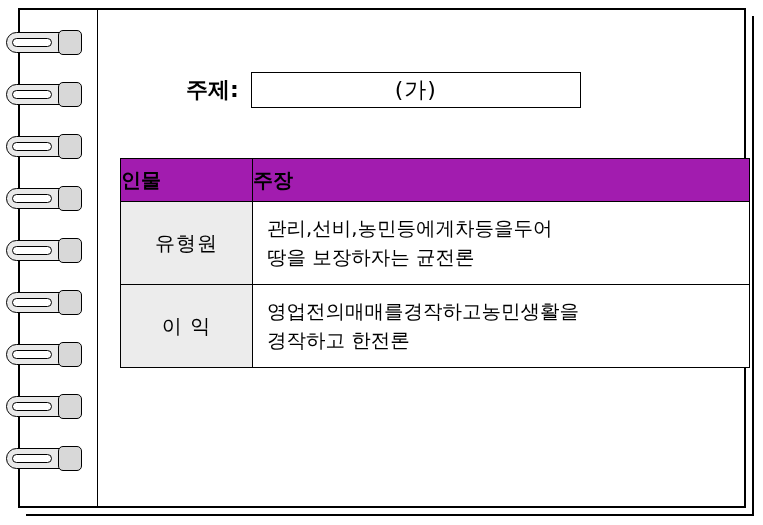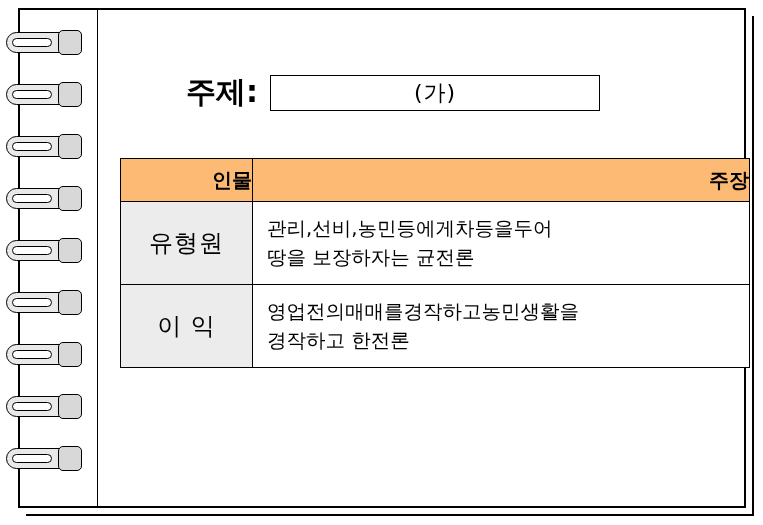--- a/index.html
+++ b/index.html
@@ -110,21 +110,21 @@
   }
 
   #topic-row {
     position: absolute;
     left: 88px;
     top: 62px;
     display: flex;
     align-items: center;
   }
   #topic-label {
-    font-size: 30px;
+    font-size: 22px;
     font-weight: bold;
     margin-right: 12px;
     white-space: nowrap;
   }
   #topic-box {
     width: 330px;
     height: 36px;
     border: 1.6px solid #000000;
     box-sizing: border-box;
     display: flex;
@@ -146,31 +146,31 @@
     border-collapse: collapse;
     table-layout: fixed;
   }
   #claims-table th,
   #claims-table td {
     border: 1.4px solid #000000;
     padding: 0;
   }
   #claims-table thead th {
     height: 42px;
-    background: #fdba74;
+    background: #a21caf;
     font-size: 20px;
     font-weight: bold;
-    text-align: right;
+    text-align: left;
     vertical-align: middle;
   }
   .col-person { width: 132px; }
 
   #claims-table tbody td.person {
     background: #ececec;
-    font-size: 24px;
+    font-size: 20px;
     text-align: center;
     vertical-align: middle;
     height: 82px;
     letter-spacing: 1px;
   }
   #claims-table tbody td.claim {
     background: #ffffff;
     font-size: 19.5px;
     vertical-align: middle;
     padding: 8px 12px 8px 14px;

